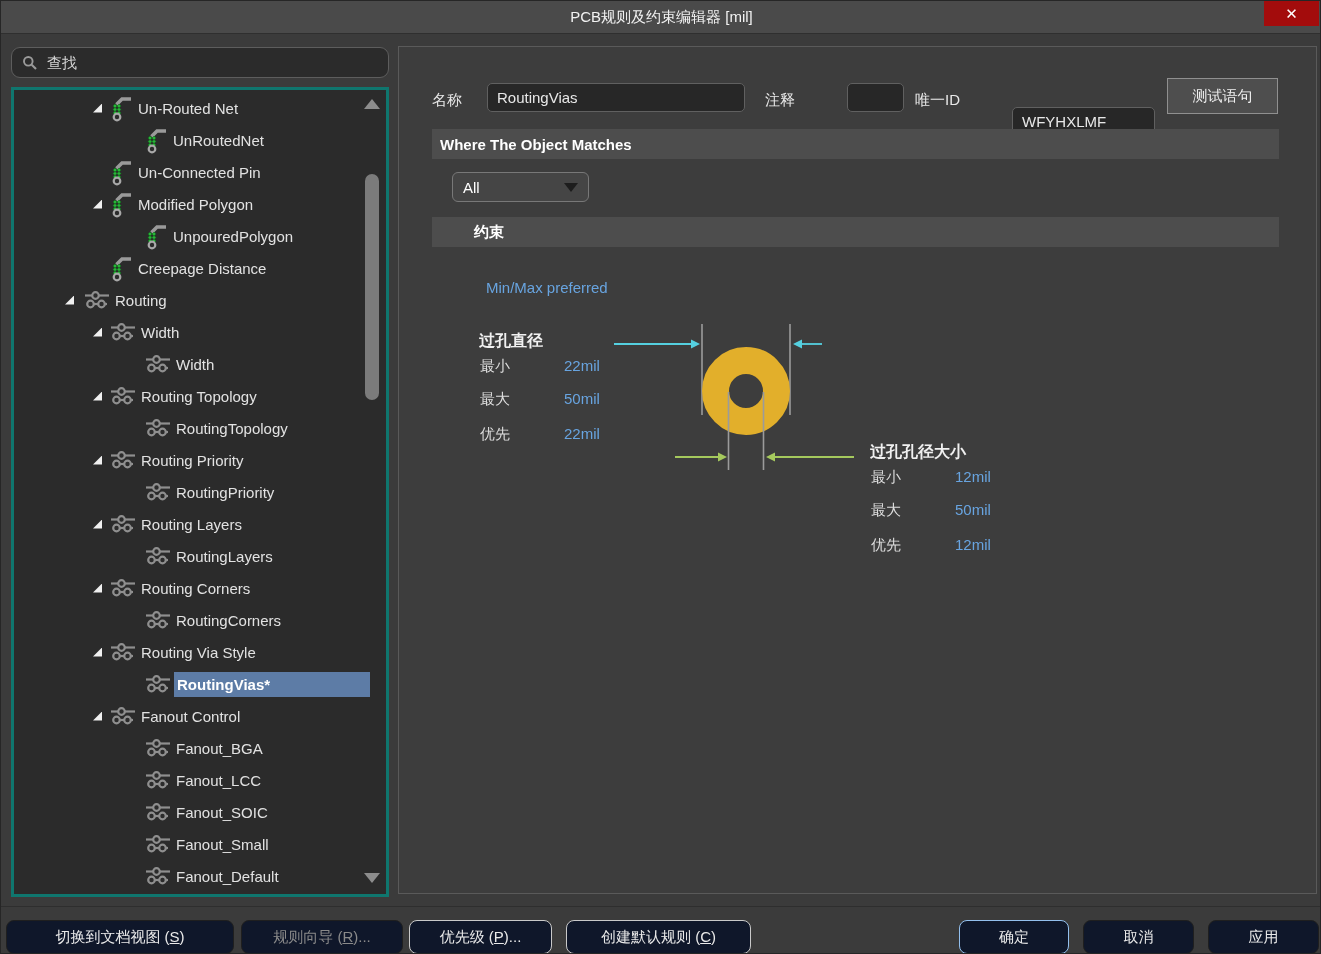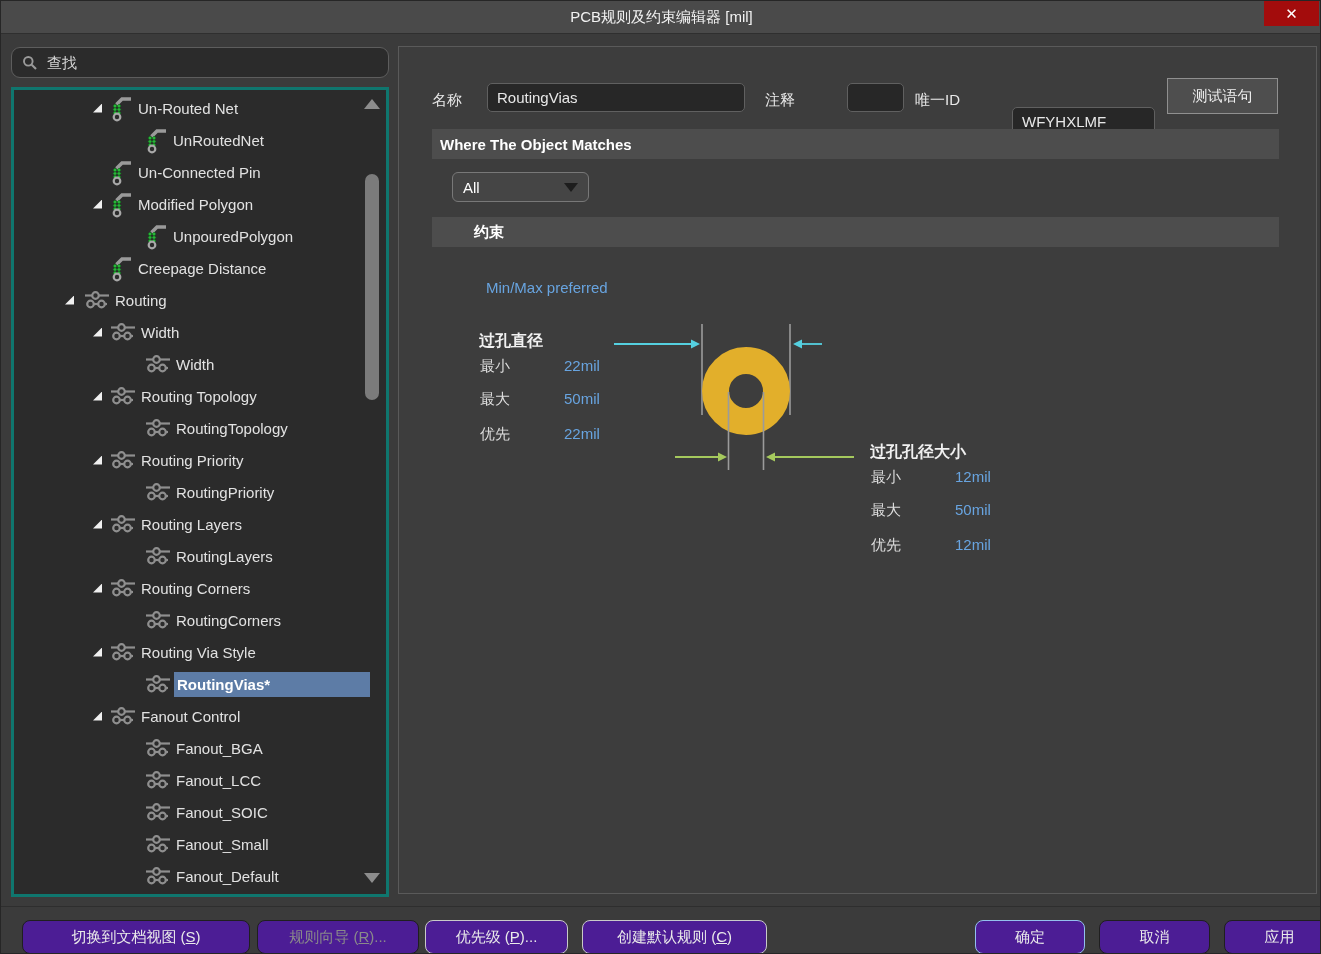--- a/index.html
+++ b/index.html
@@ -67,23 +67,23 @@
   .dd-caret { width:0; height:0; border-left:7px solid transparent;
     border-right:7px solid transparent; border-top:9px solid #1d1d1d; }
   .mode-note { position:absolute; left:87px; top:232px; color:#68a4e0; }
   .cons-title { position:absolute; font-weight:bold; font-size:16px; color:#f0f0f0; }
   .cons-label { position:absolute; color:#dddddd; }
   .cons-value { position:absolute; color:#68a4e0; }
   .via-diagram { position:absolute; left:183px; top:265px; }
   
   .footer-sep { position:absolute; left:0; top:905px; width:1321px; height:1px;
     background:#2e2e2e; }
-  .f-btn { position:absolute; top:919px; height:34px; background:#4c1d95;
+  .f-btn { position:absolute; top:919px; height:34px; background:#0f172a;
     border:1px solid #1f1f1f; border-radius:8px; color:#eaeaea; font-size:15px;
-    font-family:inherit; cursor:pointer;margin-left:16px; }
+    font-family:inherit; cursor:pointer; }
   .f-btn.light { border-color:#c9c9c9; }
   .f-btn.primary { border-color:#93c0ee; }
   .f-btn.disabled { color:#8a8a8a; cursor:default; }
   .f-btn u { text-decoration:underline; }
 </style>
 </head>
 <body>
 
 <div class="titlebar">
   <div class="title-text">PCB规则及约束编辑器 [mil]</div>

